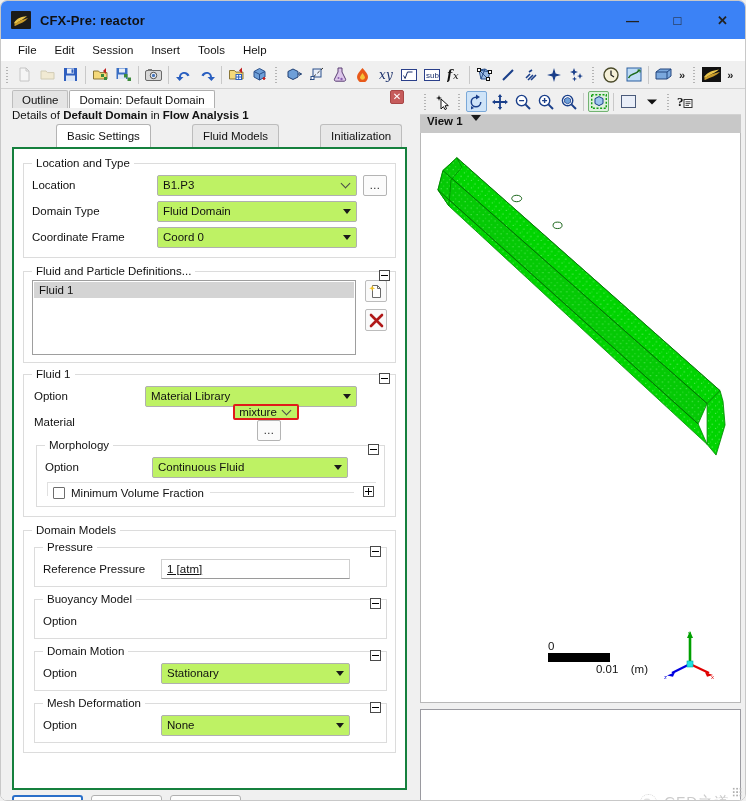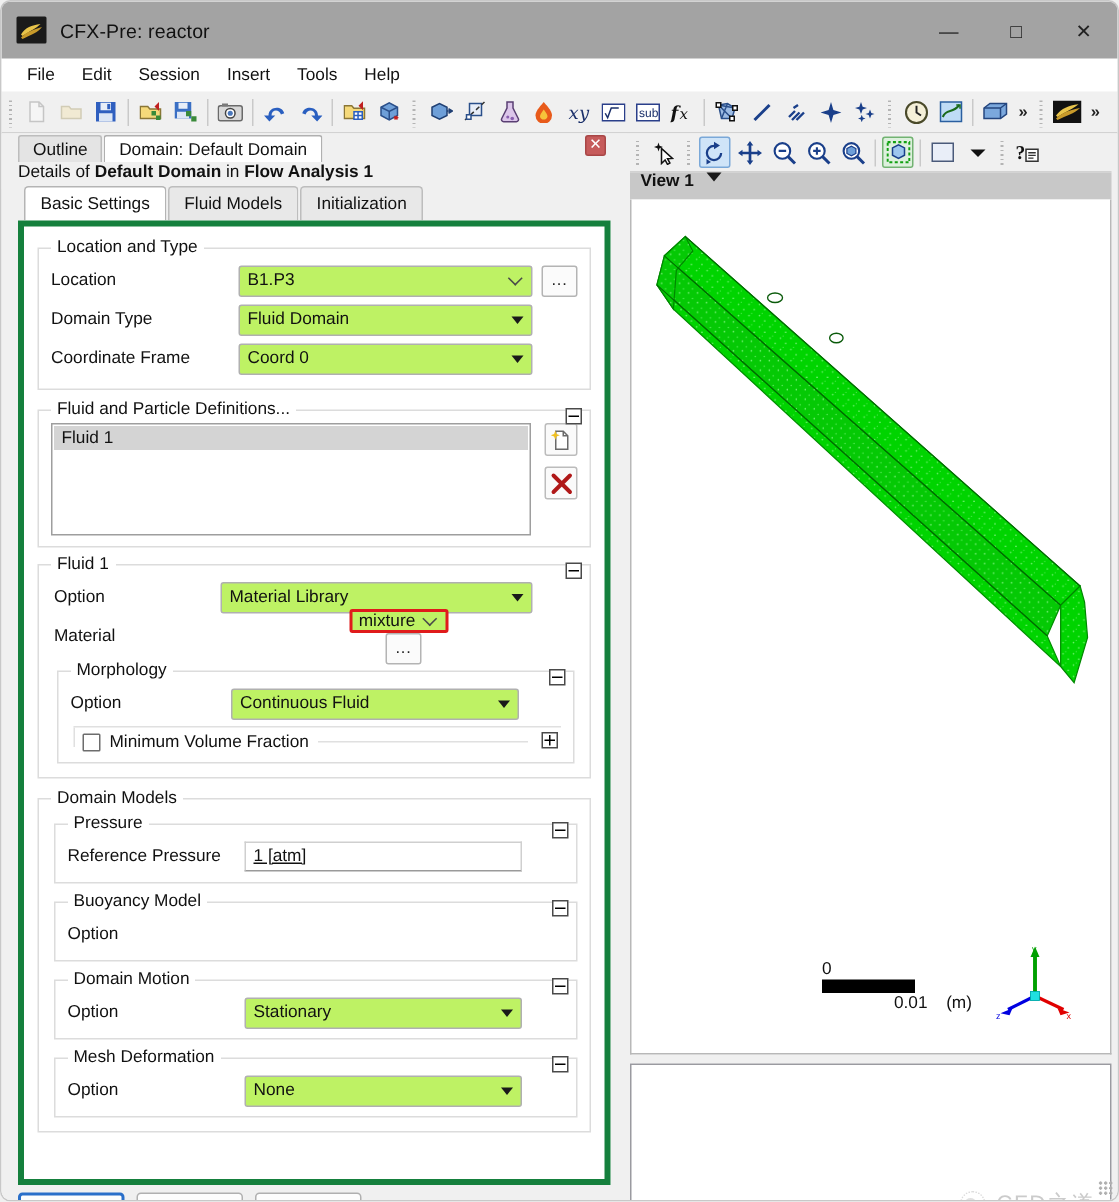--- a/index.html
+++ b/index.html
@@ -18,23 +18,24 @@
     background: #ffffff;
     border: 1px solid #c8c8c8;
     border-radius: 7px;
     overflow: hidden;
   }
 
   
   #titlebar {
     height: 38px;
     display: flex; align-items: center;
-    background: #a3a3a3;
+    background: #3b82f6;
     padding-left: 10px;
     position: relative;
+    font-weight: bold;
   }
   #app-icon {
     width: 20px; height: 18px;
     background: #1a1a1a;
     border-radius: 1px;
     display: flex; align-items: center; justify-content: center;
     margin-right: 9px;
   }
   #app-icon svg { display: block; }
   #title-text { font-size: 13px; color: #111; letter-spacing: .1px; }
@@ -141,26 +142,27 @@
   #subtabs { display: flex; align-items: flex-end; height: 21px; padding-left: 4px; }
   .stab {
     height: 20px; padding: 11px 10px;
     display: flex; align-items: center;
     font-size: 11.5px;
     background: #e8e8e8;
     border: 1px solid #bdbdbd;
     border-bottom: none;
     border-radius: 3px 3px 0 0;
     margin-right: 1px;
+    margin-left: 40px;
   }
   .stab.sel { background: #ffffff; border-color: #b4b4b4; height: 21px; }
   #formarea {
     flex: 1;
     background: #ffffff;
-    border: 4px solid #15803d;
+    border: 2px solid #15803d;
     padding: 8px 9px 6px 9px;
     overflow: hidden;
     position: relative;
   }
 
   
   fieldset.grp {
     border: 1px solid #dcdcdc;
     margin: 0 0 7px 0;
     padding: 3px 8px 7px 8px;

